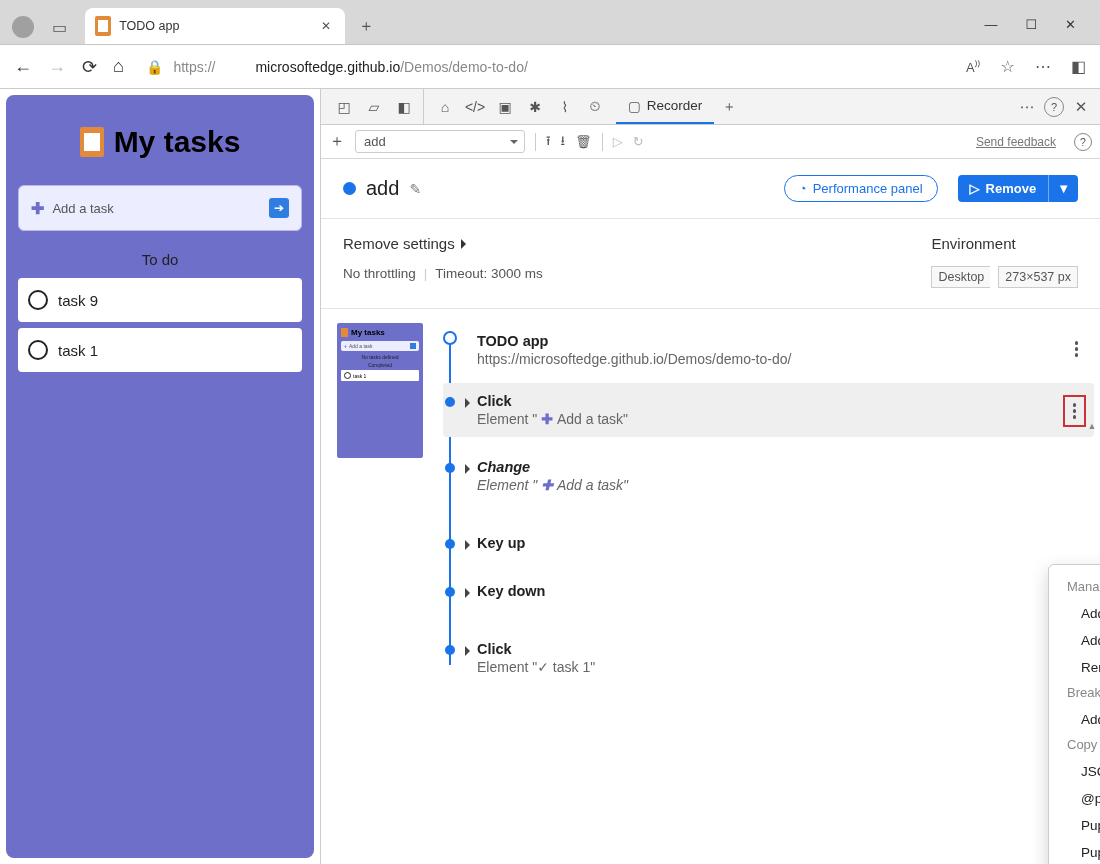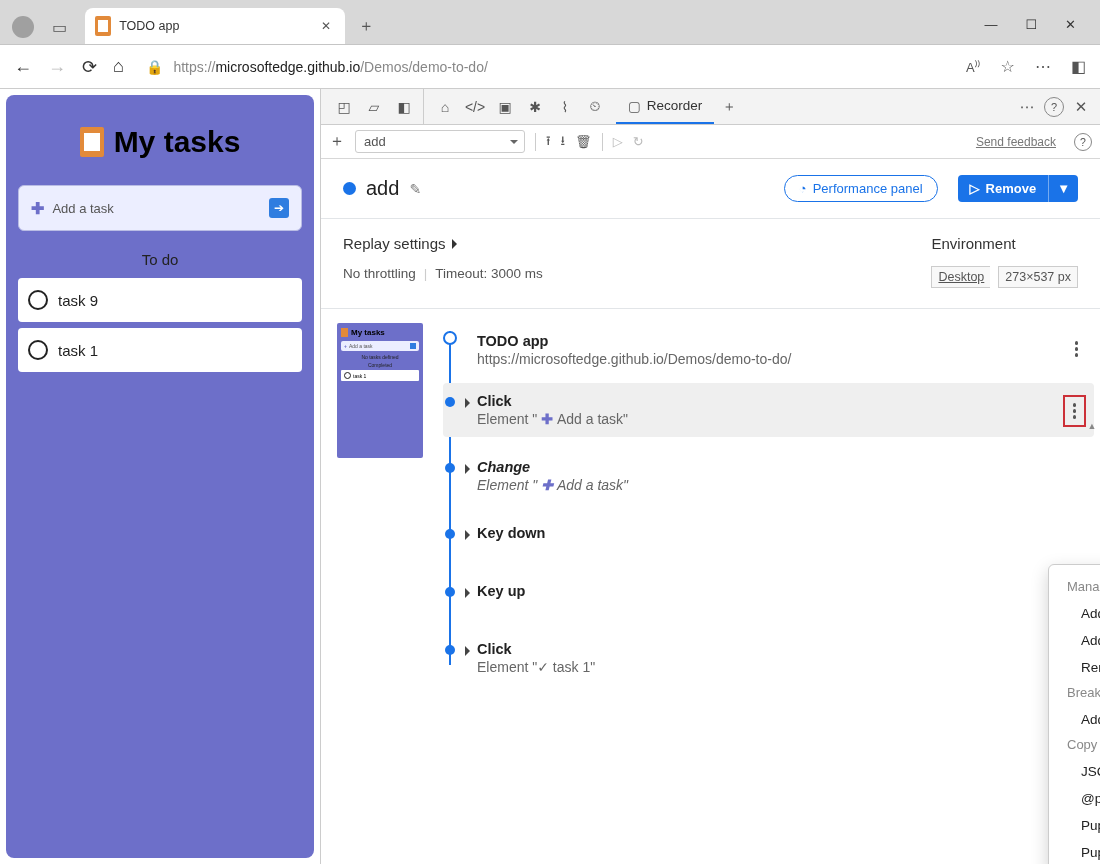--- a/index.html
+++ b/index.html
@@ -18,21 +18,21 @@
 .newtab { width: 30px; height: 30px; display: flex; align-items: center; justify-content: center; color: #555; font-size: 16px; margin-left: 6px; margin-bottom: 3px; }
 .winctrl { margin-left: auto; display: flex; gap: 28px; padding: 0 24px 12px 0; }
 .winctrl span { font-size: 13px; color: #333; }
 
 .toolbar { height: 44px; display: flex; align-items: center; padding: 0 14px; gap: 16px; border-bottom: 1px solid #ccc; background: #fff; }
 .toolbar .nav { color: #333; font-size: 18px; }
 .toolbar .nav.disabled { color: #bbb; }
 .addrbar { flex: 1; display: flex; align-items: center; gap: 10px; padding: 0 6px; color: #555; font-size: 14px; }
 .addrbar .lock { font-size: 14px; color: #777; }
 .addrbar .url .dim { color: #888; }
-.addrbar .url .main { color: #222; }
+.addrbar .url .main { color: #222; margin-left: 40px; }
 .toolbar .right { display: flex; align-items: center; gap: 20px; font-size: 16px; color: #555; }
 
 
 .content { display: flex; height: calc(864px - 45px - 44px); }
 
 
 .appcol { width: 320px; padding: 6px; }
 .app { background: #6d6fc9; border-radius: 8px; height: 100%; padding: 16px 12px; }
 .app h1 { color: #000; font-size: 30px; font-weight: 700; text-align: center; margin: 14px 0 26px; display: flex; align-items: center; justify-content: center; gap: 10px; }
 .app h1 .clip { width: 24px; height: 30px; background: #e28a3a; border-radius: 2px; position: relative; }
@@ -72,21 +72,21 @@
 .replay-btn { background: #1a73e8; color: #fff; border-radius: 4px; display: flex; align-items: center; overflow: hidden; margin-left: 10px; }
 .replay-btn .main { padding: 6px 12px; display: flex; align-items: center; gap: 6px; font-weight: 600; font-size: 13px; }
 .replay-btn .dd2 { border-left: 1px solid rgba(255,255,255,.4); padding: 6px 8px; }
 
 .dt-settings { padding: 16px 22px 20px; display: flex; border-bottom: 1px solid #e2e5e8; font-size: 13.5px; color: #333; gap: 60px; }
 .dt-settings .col .title { font-size: 15px; margin-bottom: 14px; display: flex; align-items: center; gap: 6px; }
 .dt-settings .row { display: flex; gap: 8px; align-items: center; color: #555; }
 .dt-settings .row .sep2 { color: #ccc; }
 .dt-settings .env { margin-left: auto; }
 .dt-settings .env .row span { border: 1px solid #ccc; padding: 3px 6px; font-size: 12.5px; background: #f8f8f8; }
-.dt-settings .env .row .first { border-right: none; text-decoration: underline; }
+.dt-settings .env .row .first { border-right: none; }
 
 
 .timeline-wrap { flex: 1; overflow: auto; position: relative; padding: 14px 6px 30px 16px; }
 .timeline { display: flex; gap: 20px; }
 .thumb { width: 86px; flex-shrink: 0; }
 .thumb .shot { width: 86px; height: 135px; background: #6d6fc9; border-radius: 2px; padding: 5px 4px; font-size: 6px; }
 .thumb .shot .hdr { color: #000; font-weight: 700; font-size: 8px; display: flex; align-items: center; gap: 3px; margin-bottom: 4px; }
 .thumb .shot .hdr .c { width: 7px; height: 9px; background: #e28a3a; }
 .thumb .shot .atask { background: #eceeff; border-radius: 2px; padding: 2px 3px; display: flex; align-items: center; font-size: 5px; color: #555; margin-bottom: 3px; }
 .thumb .shot .atask::before { content: "+"; color: #6d6fc9; margin-right: 2px; font-weight: 700; }
@@ -240,21 +240,21 @@
             <span>▷</span>
             <span>Remove</span>
           </span>
         <span class="dd2">▼</span>
       </div>
     </div>
 
     <div class="dt-settings">
       <div class="col">
         <div class="title">
-          <span>Replay settings</span>
+          <span>Remove settings</span>
           <span style="display:inline-block;border:5px solid transparent;border-left-color:#333;"></span>
         </div>
         <div class="row">
           <span>No throttling</span>
           <span class="sep2">|</span>
           <span>Timeout: 3000 ms</span>
         </div>
       </div>
       <div class="col env">
         <div class="title">Environment</div>
@@ -314,30 +314,30 @@
               </div>
           </div>
 
           <div class="step" style="margin-top:12px;font-style:italic;">
             <span class="node"></span>
               <span class="chev"></span>
             <div class="title">Change</div>
             <div class="sub"><span>Element "</span><span class="pluschip">✚</span><span>Add a task</span><span>"</span></div>
           </div>
 
+          <div class="step" style="margin-top:22px;">
+            <span class="node"></span>
+              <span class="chev"></span>
+            <div class="title">Key up</div>
+          </div>
+
           <div class="step" style="margin-top:12px;">
             <span class="node"></span>
               <span class="chev"></span>
             <div class="title">Key down</div>
-          </div>
-
-          <div class="step" style="margin-top:22px;">
-            <span class="node"></span>
-              <span class="chev"></span>
-            <div class="title">Key up</div>
           </div>
 
           <div class="step" style="margin-top:22px;">
             <span class="node"></span>
               <span class="chev"></span>
             <div class="title">Click</div>
             <div class="sub">Element "✓ task 1"</div>
           </div>
         </div>
       </div>

